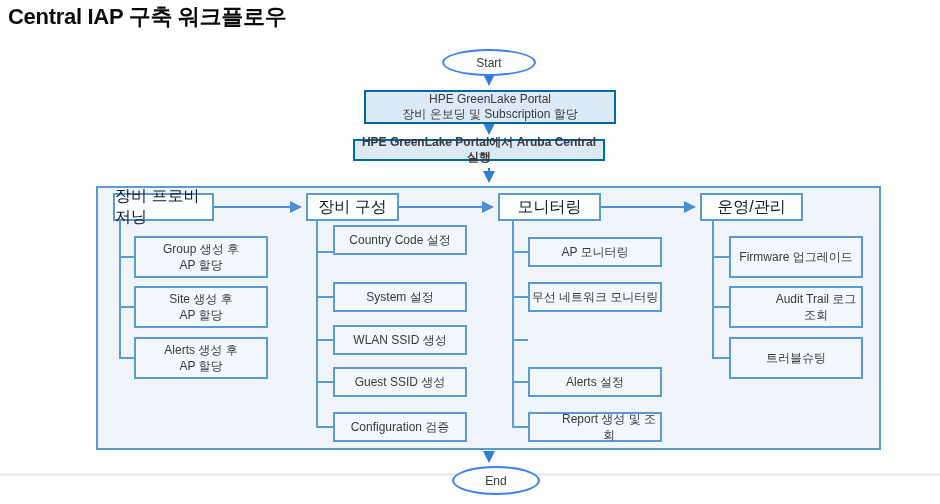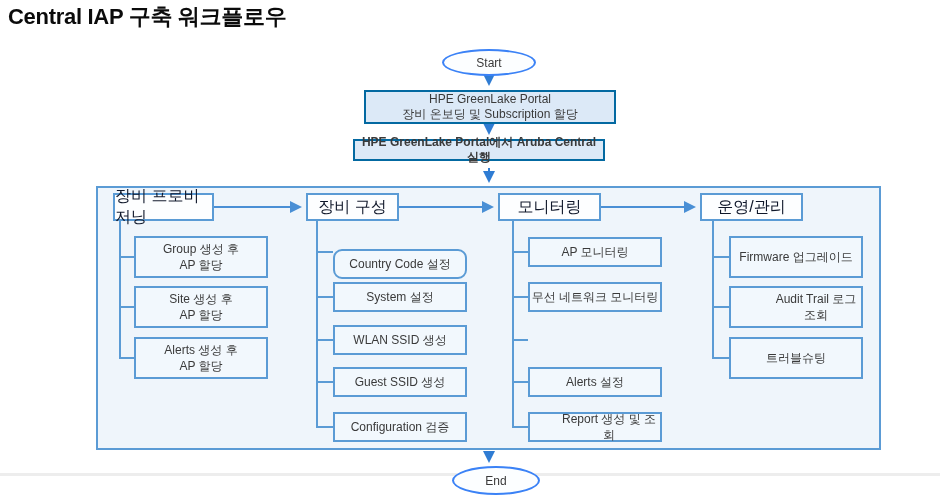--- a/index.html
+++ b/index.html
@@ -107,21 +107,21 @@
   <div class="colhead" style="left:498px; width:103px;">모니터링</div>
   <div class="colhead" style="left:700px; width:103px;">운영/관리</div>
 
   <div class="task c1 h42" style="top:236px;">Group 생성 후
 AP 할당</div>
   <div class="task c1 h42" style="top:286px;">Site 생성 후
 AP 할당</div>
   <div class="task c1 h42" style="top:337px;">Alerts 생성 후
 AP 할당</div>
 
-  <div class="task c2 h30" style="top:249px;border-radius:9px;">Country Code 설정</div>
+  <div class="task c2 h30" style="top:225px;">Country Code 설정</div>
   <div class="task c2 h30" style="top:282px;">System 설정</div>
   <div class="task c2 h30" style="top:325px;">WLAN SSID 생성</div>
   <div class="task c2 h30" style="top:367px;">Guest SSID 생성</div>
   <div class="task c2 h30" style="top:412px;">Configuration 검증</div>
 
   <div class="task c3 h30" style="top:237px;">AP 모니터링</div>
   <div class="task c3 h30" style="top:282px;">무선 네트워크 모니터링</div>
   <div class="task c3 h30" style="top:367px;">Alerts 설정</div>
   <div class="task c3 h30" style="top:412px;padding-left:28px;">Report 생성 및 조회</div>
 

